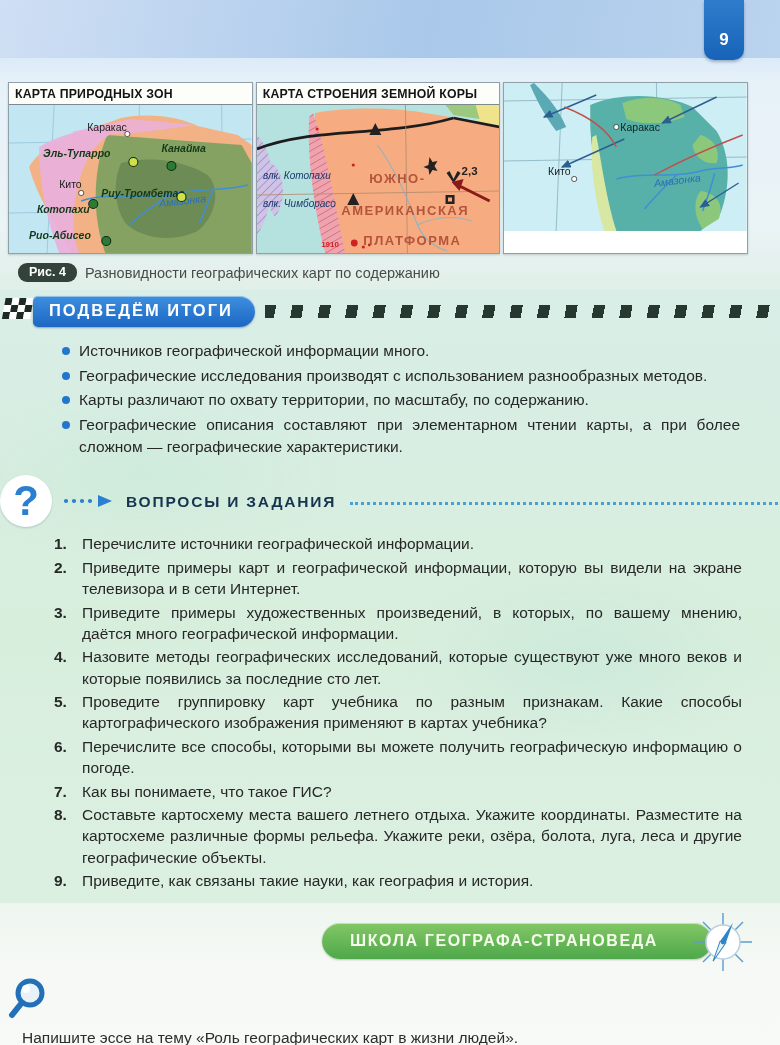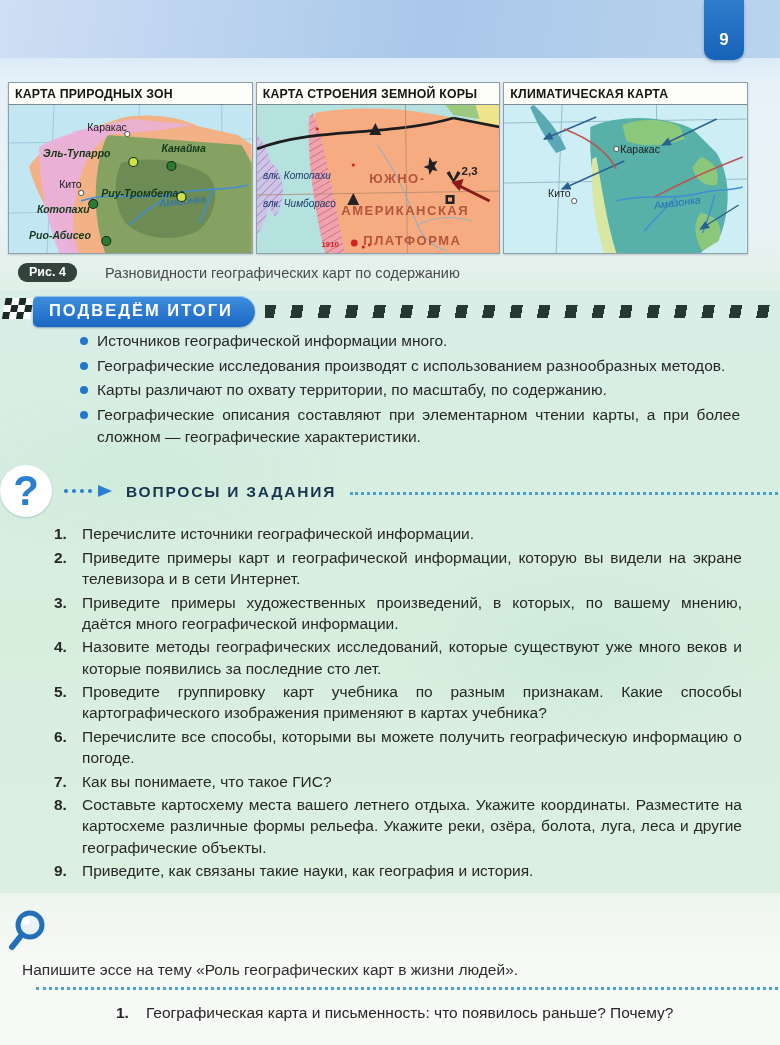--- a/index.html
+++ b/index.html
@@ -21,21 +21,21 @@
   
   .fig-section{background:linear-gradient(180deg,#e7f1f9 0%,#eaf3f5 70%,#e0efe7 100%);padding:0 32px 0 8px;}
   .maps-row{display:flex;gap:3px;}
   .map-panel{flex:1;border:1px solid #8fa0a8;background:#fff;box-shadow:0 1px 2px rgba(60,80,90,.25);}
   .map-title{
     background:#fdfdfa;border-bottom:1px solid #7c8a90;color:#141414;
     font-weight:bold;font-size:12.3px;padding:4px 6px 3px;letter-spacing:.2px;white-space:nowrap;
   }
   .map-canvas{display:block;width:100%;height:148px;}
   
-  .fig-caption{display:flex;align-items:center;gap:28px;padding:9px 10px 8px;}
+  .fig-caption{display:flex;align-items:center;gap:8px;padding:9px 10px 8px;}
   .fig-badge{
     background:#33423a;color:#fff;font-weight:bold;font-size:12.5px;
     border-radius:9px;padding:2px 11px 3px;white-space:nowrap;
   }
   .fig-text{font-size:14.5px;color:#4a4a4a;}
   
   .mint{
     background:
       radial-gradient(ellipse 300px 120px at 18% 30%,rgba(180,225,200,.25),rgba(0,0,0,0) 70%),
       radial-gradient(ellipse 260px 140px at 75% 60%,rgba(170,220,210,.25),rgba(0,0,0,0) 70%),
@@ -48,21 +48,21 @@
     position:relative;z-index:2;
     background:linear-gradient(180deg,#3f8fdf,#1b67c3);
     border-radius:5px 16px 16px 5px;padding:5px 22px 7px 16px;
     color:#fff;font-weight:bold;font-size:16.5px;letter-spacing:2px;white-space:nowrap;
     box-shadow:0 1px 2px rgba(20,60,110,.4), inset 0 1px 0 rgba(255,255,255,.45);
   }
   .dash-strip{
     flex:1;height:13px;margin-left:10px;align-self:center;
     background:repeating-linear-gradient(100deg,#263830 0 11px,rgba(0,0,0,0) 11px 27px);
   }
-  .summary-list{list-style:none;margin:0 0 0;padding:0 40px 0 80px;}
+  .summary-list{list-style:none;margin:10px 0 0;padding:0 40px 0 62px;}
   .summary-list li{
     position:relative;padding-left:17px;margin-bottom:3px;
     font-size:15.5px;line-height:1.4;text-align:justify;color:#272727;
   }
   .summary-list li::before{
     content:"";position:absolute;left:0;top:7px;width:8px;height:8px;border-radius:50%;
     background:#2277cc;
   }
   
   .q-head{display:flex;align-items:center;margin:18px 0 6px;height:52px;}
@@ -220,21 +220,20 @@
             <text x="112" y="78" font-size="13" font-weight="bold" letter-spacing="1.5" fill="#b5543c">ЮЖНО-</text>
             <text x="84" y="110" font-size="13" font-weight="bold" letter-spacing="1.5" fill="#b5543c">АМЕРИКАНСКАЯ</text>
             <text x="106" y="140" font-size="13" font-weight="bold" letter-spacing="1.5" fill="#b5543c">ПЛАТФОРМА</text>
             <text x="204" y="70" font-size="11.5" font-weight="bold" fill="#222">2,3</text>
             <text x="64" y="142" font-size="8" font-weight="bold" fill="#cf2222">1910</text>
           </g>
         </svg>
       </div>
 
       <div class="map-panel">
-        <div class="map-title">КЛИМАТИЧЕСКАЯ КАРТА</div>
         <svg class="map-canvas" viewBox="0 0 242 148" preserveAspectRatio="none">
           <defs>
             <marker id="aw" markerWidth="8" markerHeight="8" refX="6" refY="3" orient="auto">
               <path d="M0,0 L7,3 L0,6 Z" fill="#2a5f8f"></path>
             </marker>
           </defs>
           <rect width="242" height="148" fill="#cdeef5"></rect>
           <g stroke="#8fb8c4" stroke-width="0.9">
             <line x1="58" y1="0" x2="52" y2="148"></line>
               <line x1="152" y1="0" x2="154" y2="148"></line>
@@ -360,20 +359,35 @@
           <span class="txt">Составьте картосхему места вашего летнего отдыха. Укажите координаты. Разместите на картосхеме различные формы рельефа. Укажите реки, озёра, болота, луга, леса и другие географические объекты.</span>
         </li>
       <li>
           <span class="num">9.</span>
           <span class="txt">Приведите, как связаны такие науки, как география и история.</span>
         </li>
     </ol>
   </div>
 
   <div class="school">
+    <div class="school-bar-row">
+      <div class="school-bar">ШКОЛА ГЕОГРАФА-СТРАНОВЕДА</div>
+      <svg class="compass" width="62" height="62" viewBox="0 0 62 62">
+        <g stroke="#5c9cd0" stroke-width="1.4">
+          <line x1="31" y1="2" x2="31" y2="60"></line>
+            <line x1="2" y1="31" x2="60" y2="31"></line>
+          <line x1="11" y1="11" x2="51" y2="51"></line>
+            <line x1="51" y1="11" x2="11" y2="51"></line>
+        </g>
+        <circle cx="31" cy="31" r="17" fill="#fff" stroke="#b9cfe2" stroke-width="1.5"></circle>
+        <path d="M36,10 L34,31 L28,31 Z" fill="#2e86c8" transform="rotate(14 31 31)"></path>
+        <path d="M26,52 L28,31 L34,31 Z" fill="#eaf3fa" stroke="#2e86c8" stroke-width="1" transform="rotate(14 31 31)"></path>
+        <circle cx="31" cy="31" r="2.4" fill="#2e86c8"></circle>
+      </svg>
+    </div>
 
     <div class="essay-row">
       <svg class="essay-icon" width="42" height="44" viewBox="0 0 42 44">
         <circle cx="24" cy="16" r="12" fill="#e9f2f9" stroke="#2470b8" stroke-width="5"></circle>
         <circle cx="20" cy="12" r="4" fill="#ffffff" opacity="0.9"></circle>
         <line x1="14" y1="28" x2="6" y2="38" stroke="#2470b8" stroke-width="6" stroke-linecap="round"></line>
       </svg>
       <div class="essay-text">Напишите эссе на тему «Роль географических карт в жизни людей».</div>
     </div>
     <div class="essay-leader"></div>

